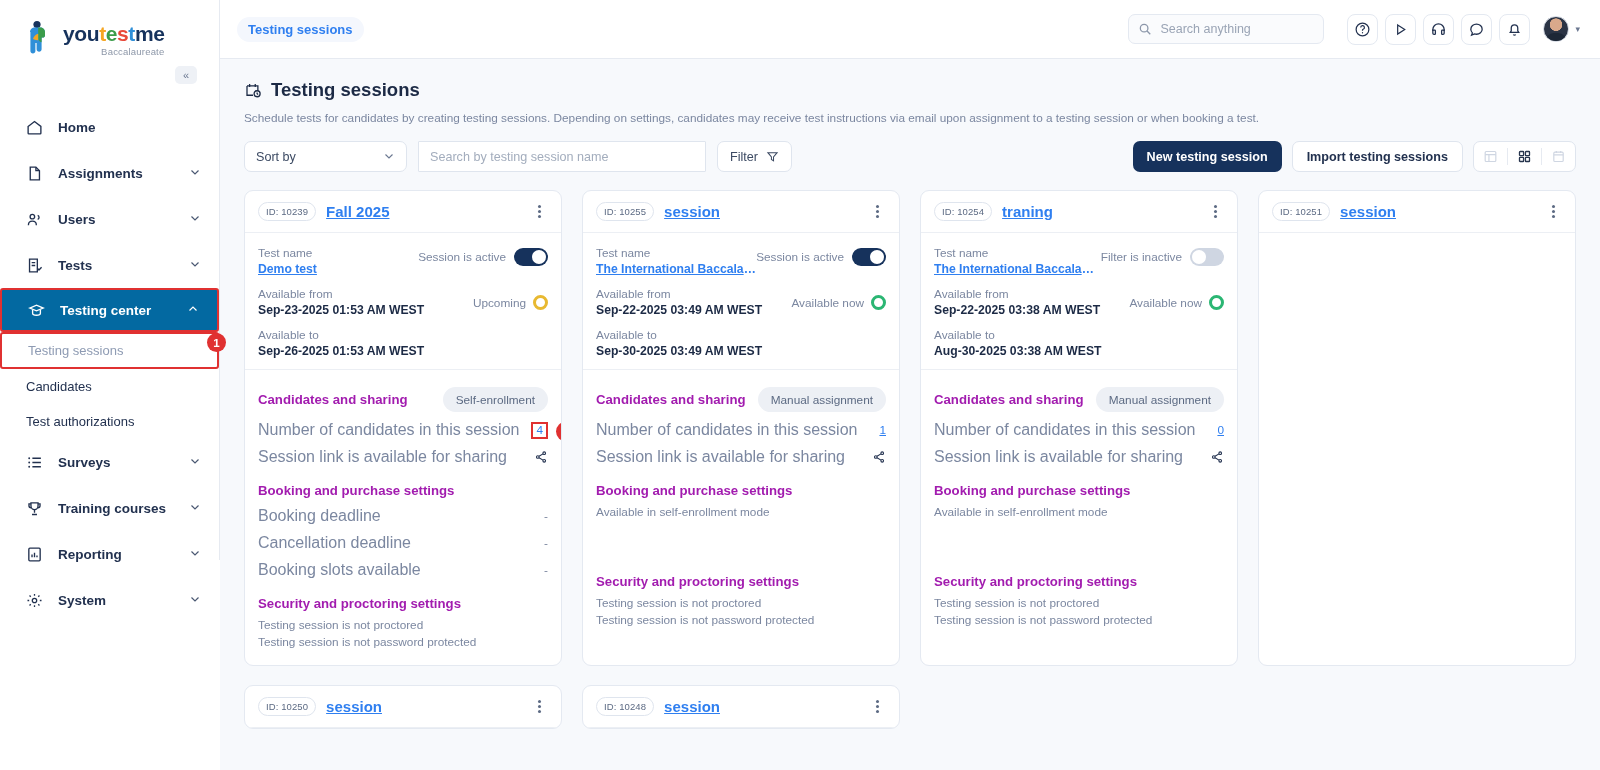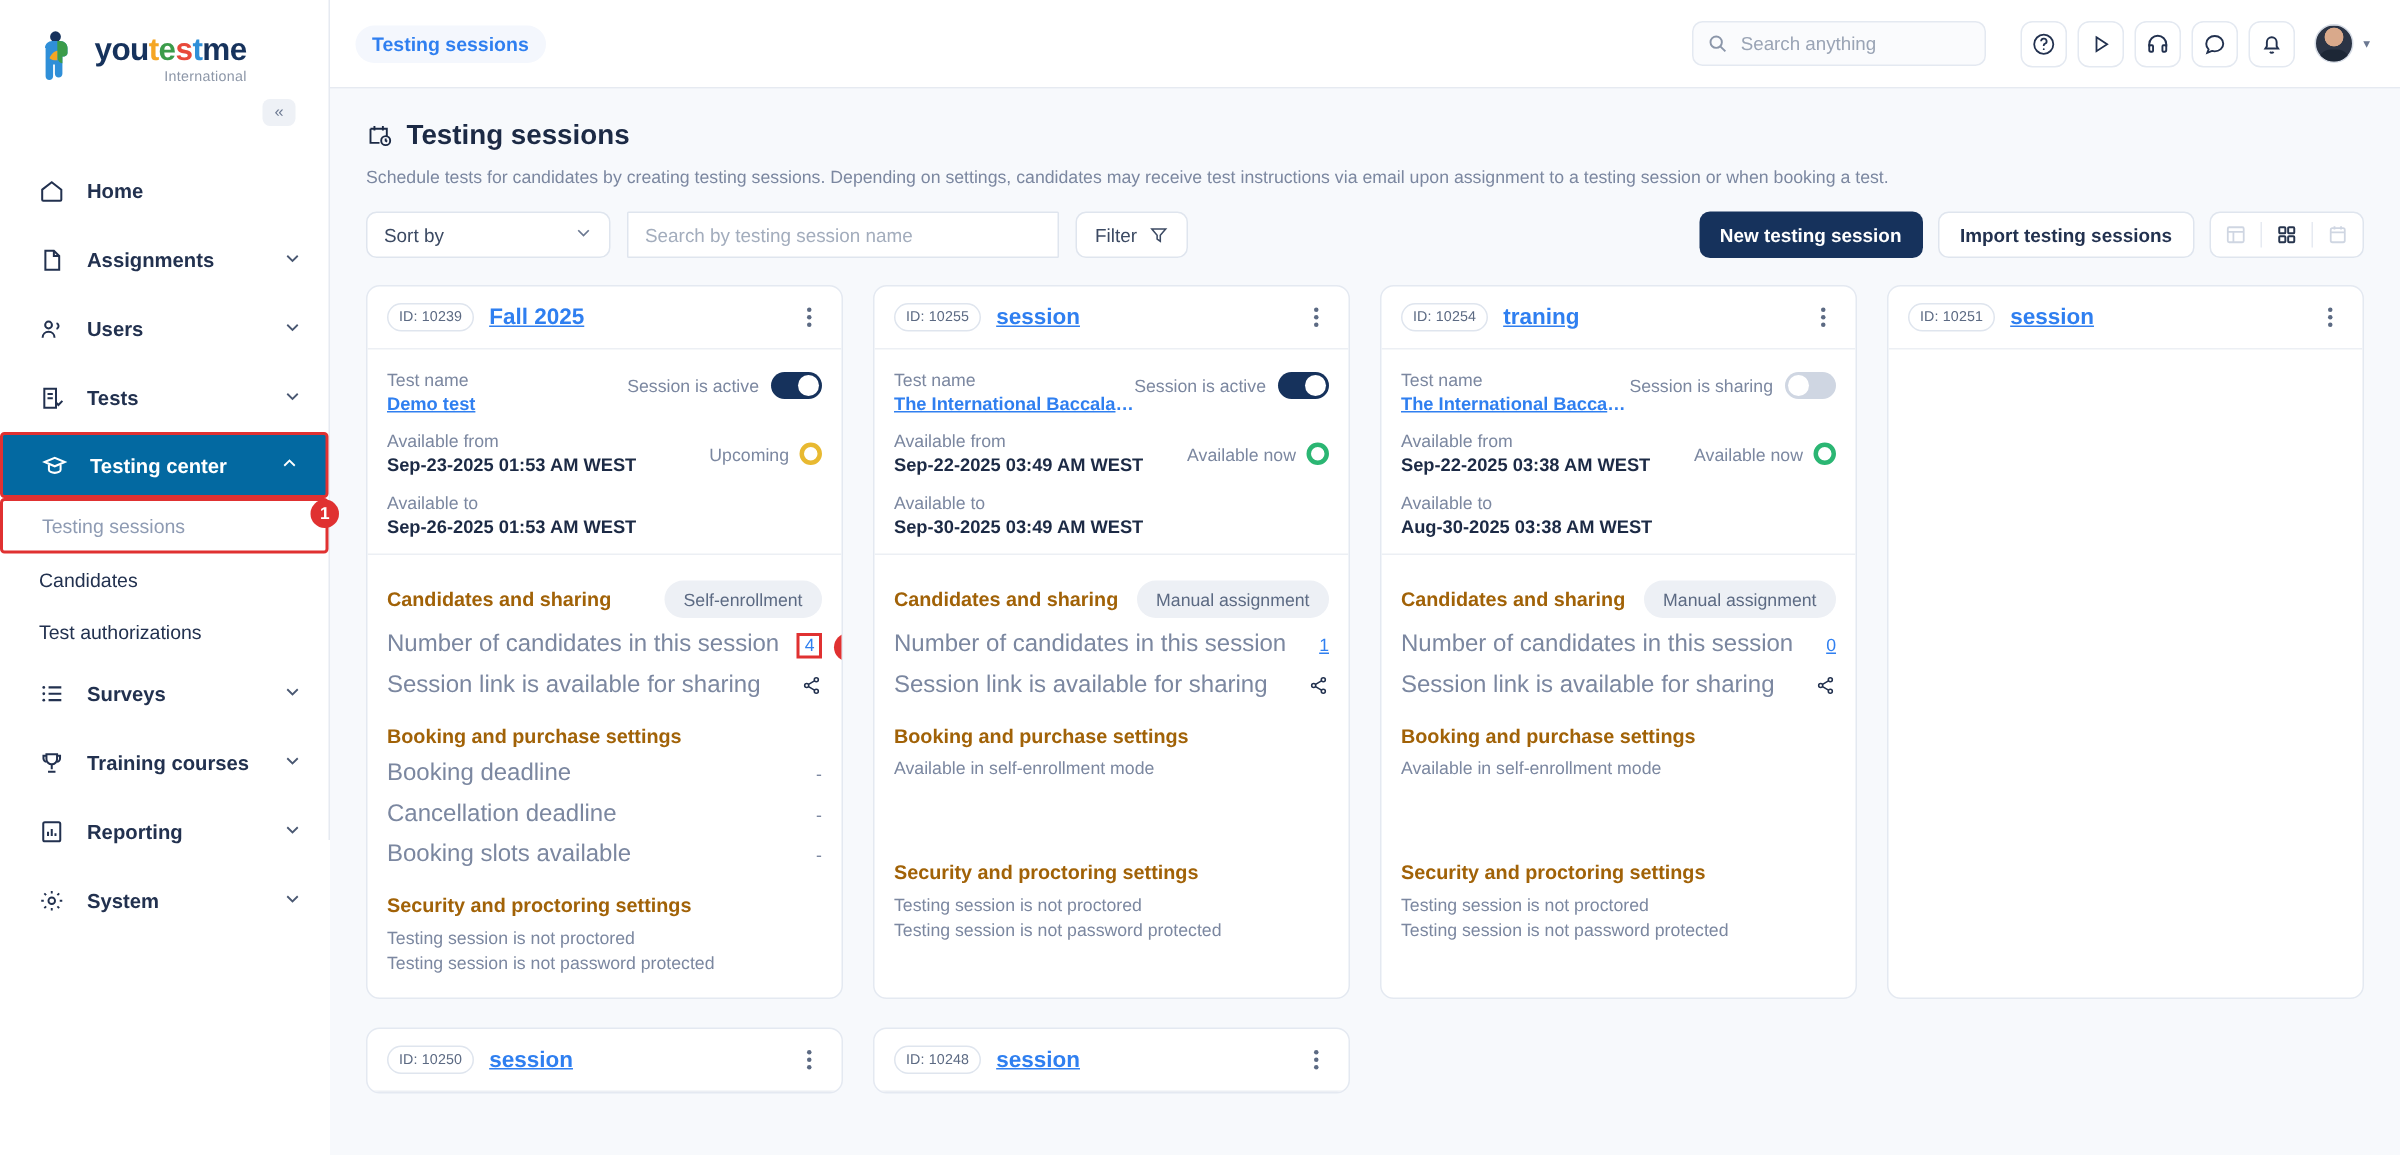--- a/index.html
+++ b/index.html
@@ -216,21 +216,21 @@
   .status-wrap { display: flex; align-items: center; }
   .status-label { font-size: 11.8px; color: #7b87a0; margin-right: 7px; white-space: nowrap; }
   .ring { width: 15px; height: 15px; border-radius: 50%; border: 3px solid #cfd6e2; }
   .ring.upcoming { border-color: #e8b931; }
   .ring.now { border-color: #2bb673; }
 
   .card-sep { height: 1px; background: #eceff4; margin: 4px 0 0 0; }
 
   .section { padding: 17px 13px 0 13px; }
   .section-head { display: flex; align-items: center; }
-  .section-title { font-size: 13.2px; font-weight: bold; color: #a16207; flex: 1 1 auto; }
+  .section-title { font-size: 13.2px; font-weight: bold; color: #a21caf; flex: 1 1 auto; }
   .chip {
     background: #edf0f5; color: #5c6a83; border-radius: 14px;
     height: 25px; display: inline-flex; align-items: center; padding: 0 13px;
     font-size: 11.8px;
   }
   .kv { display: flex; align-items: center; margin-top: 9px; }
   .kv .k { font-size: 16px; color: #7b87a0; flex: 1 1 auto; }
   .kv .v { font-size: 11.8px; color: #7b87a0; }
   .kv .v.linknum { color: #2f7ff0; text-decoration: underline; cursor: pointer; font-weight: normal; }
   .kv .v.boxed {
@@ -254,21 +254,21 @@
         <div class="logo-mark">
           <svg width="30" height="34" viewBox="0 0 30 34">
             <circle cx="11" cy="4.5" r="3.6" fill="#16325c"></circle>
             <path d="M4 12c0-2.6 2.2-4.6 4.8-4.6h5.4c2.6 0 4.8 2 4.8 4.6v3.4c0 1.2-1 2.2-2.2 2.2h-1.2v11.6c0 1.4-1.1 2.5-2.5 2.5s-2.5-1.1-2.5-2.5V23H9.4v7.9c0 1.4-1.1 2.5-2.5 2.5S4.4 32.3 4.4 30.9V12z" fill="#2f8fd8"></path>
             <path d="M12.2 7.4h2c2.6 0 4.8 2 4.8 4.6v3.4c0 1.2-1 2.2-2.2 2.2h-1.2v4.6c-2.3-.4-3.4-2.2-3.4-5V7.4z" fill="#3b9c4a"></path>
             <path d="M7 18.8c1.6 1.2 3.4 1.6 5.2 1.4v-6.4c-2 .4-4 1.8-5.2 5z" fill="#f5a623"></path>
           </svg>
         </div>
         <div class="logo-text">
           <div class="logo-word"><span class="lw-you">you</span><span class="lw-t">t</span><span class="lw-e">e</span><span class="lw-s">s</span><span class="lw-t2">t</span><span class="lw-me">me</span></div>
-          <div class="logo-sub">International</div>
+          <div class="logo-sub">Baccalaureate</div>
         </div>
       </div>
     </div>
 
     <div class="collapse-row">
       <div class="collapse-btn">«</div>
     </div>
 
     <nav class="nav">
       <div class="nav-item">
@@ -730,21 +730,21 @@
                 </span>
             </div>
             <div class="card-body">
               <div class="row2 blk">
                 <div class="col-left">
                   <div class="lbl">Test name</div>
                   <div class="val link">The International Baccalaureate (IB) Extended...</div>
                 </div>
                 <div class="col-right">
                   <div class="toggle-wrap">
-                    <span class="toggle-label">Session is sharing</span>
+                    <span class="toggle-label">Filter is inactive</span>
                     <span class="toggle off">
                         <span class="knob"></span>
                       </span>
                   </div>
                 </div>
               </div>
               <div class="row2 blk">
                 <div class="col-left">
                   <div class="lbl">Available from</div>
                   <div class="val">Sep-22-2025 03:38 AM WEST</div>

